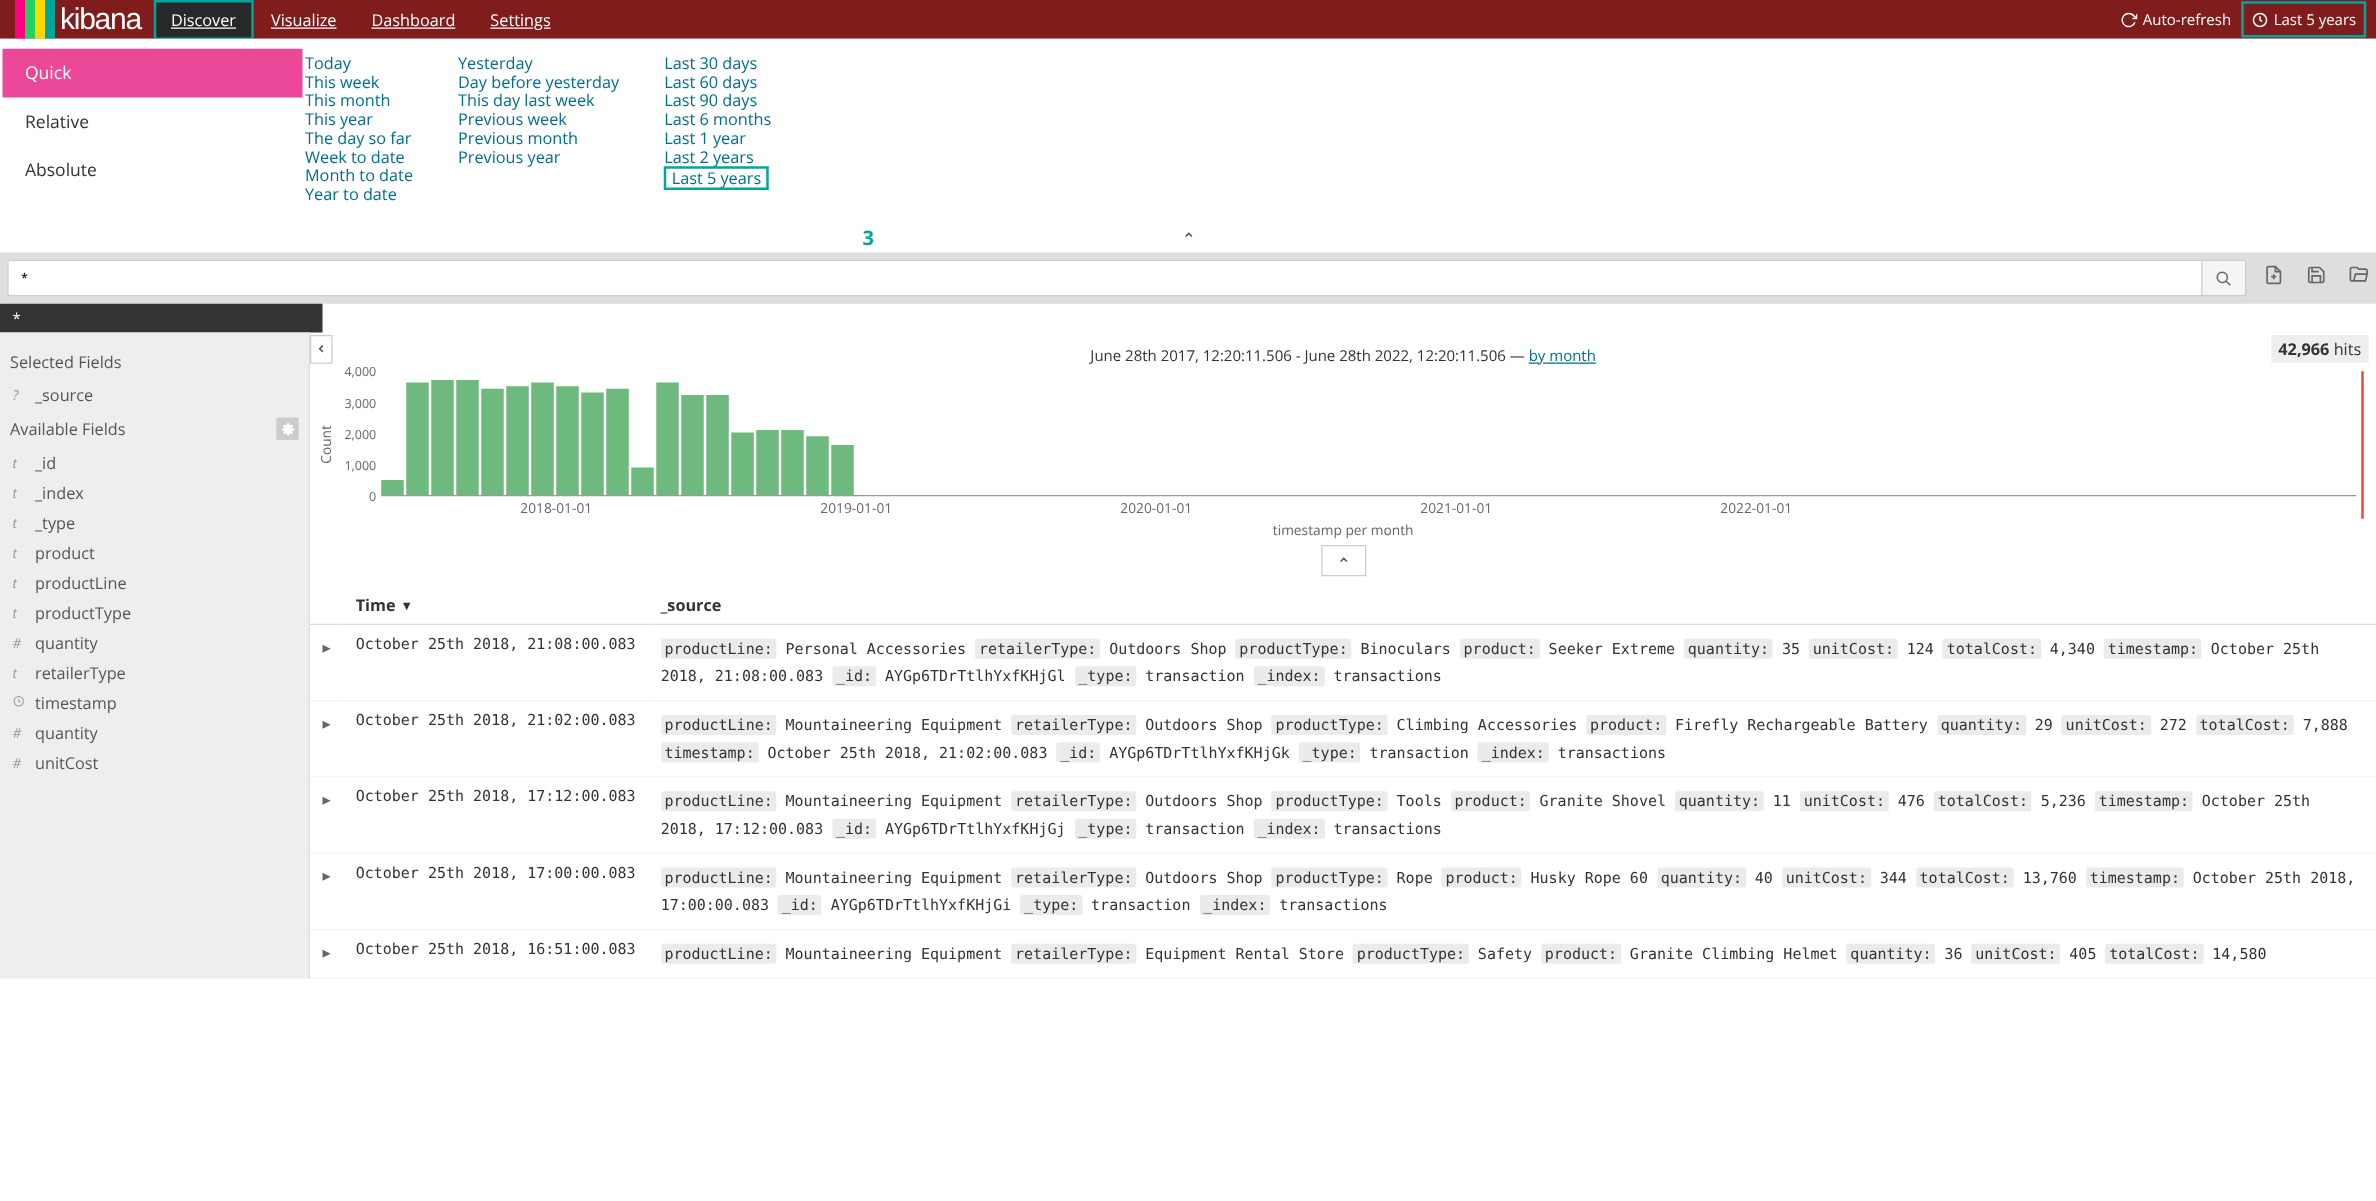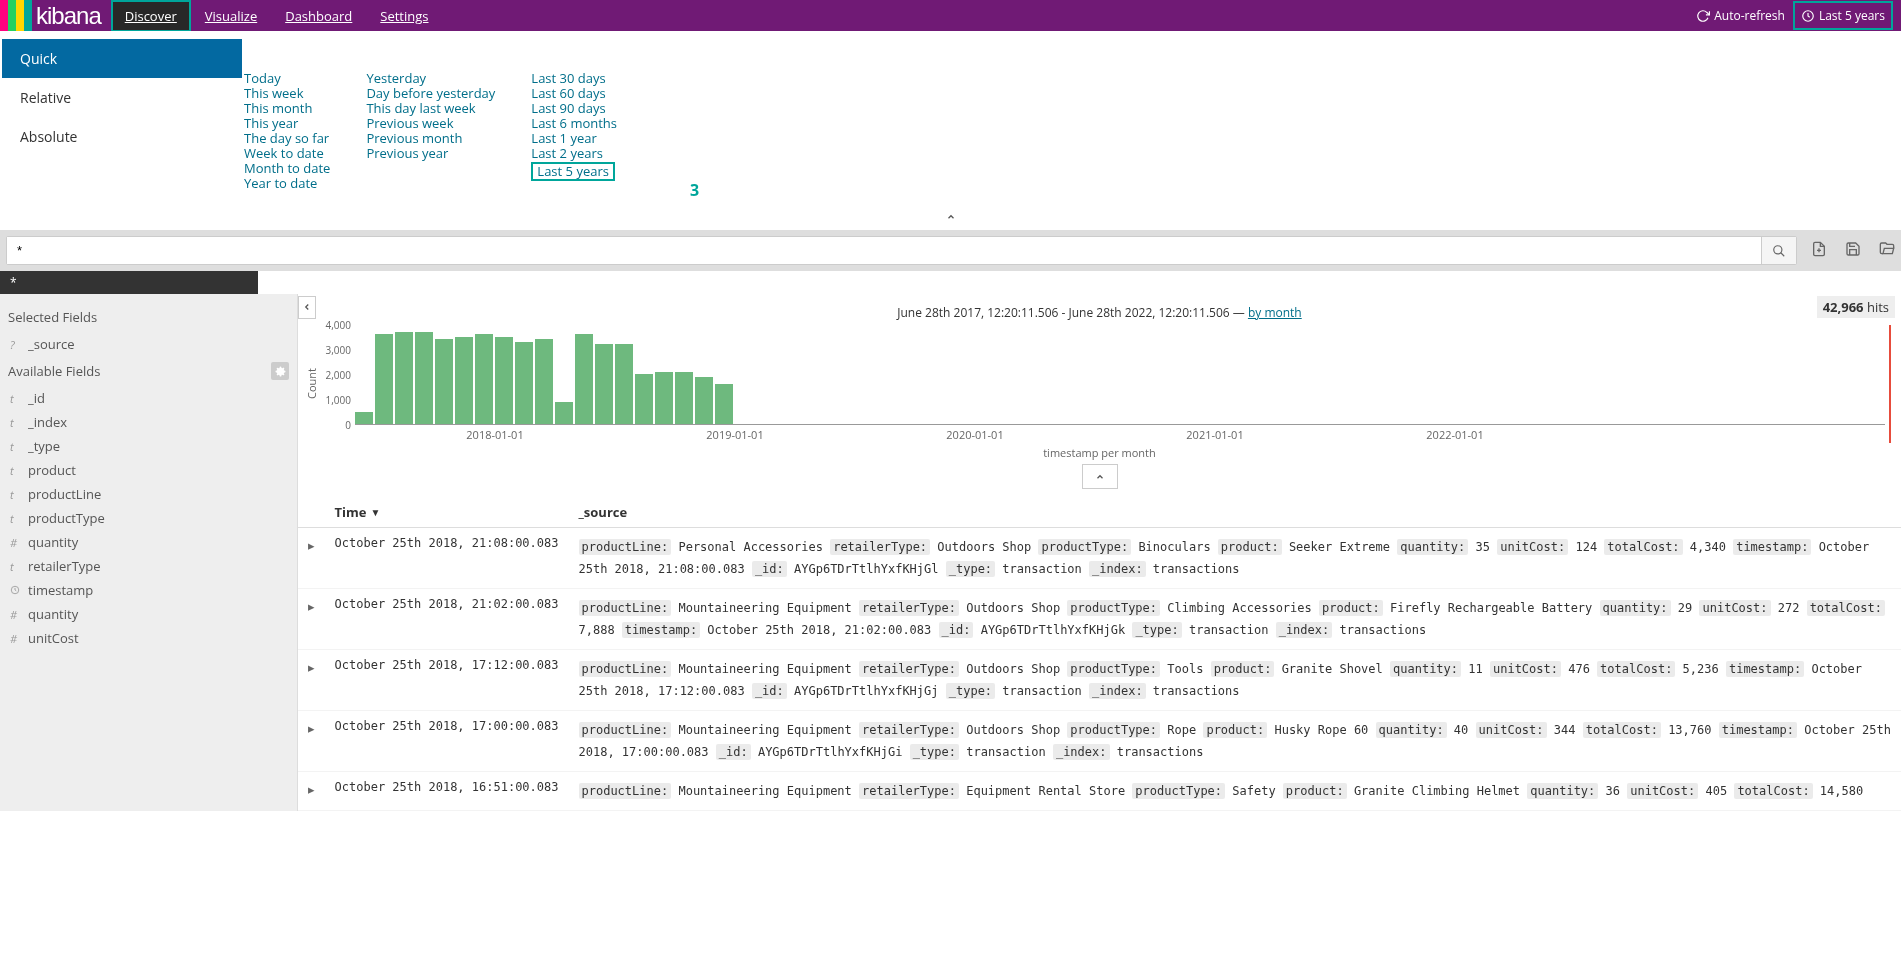--- a/index.html
+++ b/index.html
@@ -1,60 +1,60 @@
 <!DOCTYPE html>
 <html><head>
 <meta charset="utf-8">
 <style>
 * { box-sizing: border-box; margin: 0; padding: 0; }
 body { font-family: "Open Sans", Helvetica, Arial, sans-serif; font-size: 14px; color: #333; background: #fff; }
 a { color: #006E8A; text-decoration: none; cursor: pointer; }
 
 
-.navbar { background: #701a75; color: #fff; display: flex; align-items: center; height: 31px; padding: 0 8px 0 0; }
+.navbar { background: #7f1d1d; color: #fff; display: flex; align-items: center; height: 31px; padding: 0 8px 0 12px; }
 .logo { display: flex; align-items: center; height: 31px; margin-right: 10px; }
 .logo-bars { display: flex; height: 31px; }
 .logo-bars span { width: 8px; height: 31px; display: inline-block; }
 .logo-text { font-size: 24px; font-weight: 300; letter-spacing: -1px; padding-left: 4px; color: #fff; font-family: Arial, sans-serif; }
 .nav-tabs { display: flex; text-decoration: underline; }
 .nav-tab { color: #fff; padding: 7px 14px; font-size: 13px; cursor: pointer; }
 .nav-tab.active { background: #282828; border: 2px solid #00a69b; padding: 5px 12px; }
 .nav-right { margin-left: auto; display: flex; align-items: flex-end; }
 .nav-right-item { color: #fff; font-size: 12px; display: flex; align-items: center; padding: 6px 8px; cursor: pointer; }
 .nav-right-item.active { border: 2px solid #00a69b; padding: 4px 6px; }
 .nav-right-item svg { margin-right: 4px; }
 
 
 .annotation { position: absolute; font-weight: 700; font-size: 16px; color: #00a69b; }
 
 
 .timepicker { display: flex; padding: 8px 0 8px 0; background: #fff; position: relative; }
 .tp-tabs { width: 244px; padding: 0 2px; }
 .tp-tab { padding: 10px 18px; color: #333; font-size: 14px; cursor: pointer; }
-.tp-tab.active { background: #0369a1; color: #fff; }
+.tp-tab.active { background: #ec4899; color: #fff; }
 .tp-columns { display: flex; flex: 1; padding: 4px 0; }
-.tp-col { margin-right: 36px; margin-top: 28px; }
+.tp-col { margin-right: 36px; }
 .tp-col a { display: block; font-size: 13px; line-height: 15px; color: #006E8A; margin-bottom: 0; }
 .tp-col a.selected { border: 2px solid #00a69b; padding: 0 4px; display: inline-block; }
 
 
 .collapse-row { text-align: center; padding: 4px 0; color: #666; cursor: pointer; }
 
 
 .searchbar-outer { background: #dedede; padding: 6px; display: flex; align-items: center; }
 .search-wrap { flex: 1; display: flex; background: #fff; border: 1px solid #ccc; border-radius: 2px; }
 .search-input { flex: 1; border: none; padding: 6px 10px; font-size: 13px; outline: none; }
 .search-btn { background: #f5f5f5; border-left: 1px solid #ccc; padding: 0 10px; display: flex; align-items: center; cursor: pointer;}
 .search-actions { display: flex; margin-left: 14px; gap: 18px; color: #666; }
 .search-actions .icon-btn { cursor: pointer; }
 
 
 .main { display: flex; }
 .indexbar { background: #333; color: #fff; padding: 3px 10px; font-size: 12px; width: 258px; }
-.sidebar { width: 298px; background: #eee; padding: 8px 6px; border-right: 1px solid #ddd; }
+.sidebar { width: 248px; background: #eee; padding: 8px 6px; border-right: 1px solid #ddd; }
 .section-label { color: #555; font-size: 13px; margin: 6px 2px; display: flex; align-items: center; justify-content: space-between; }
 .field { display: flex; align-items: center; padding: 3px 4px; font-size: 13px; color: #555; cursor: pointer;}
 .field-type { display: inline-block; width: 12px; font-size: 11px; color: #999; font-style: italic; margin-right: 6px; }
 .gear-btn { background: #ccc; border-radius: 2px; width: 18px; height: 18px; display: flex; align-items: center; justify-content: center; cursor: pointer;}
 
 
 .content { flex: 1; position: relative; }
 .collapse-tab { position: absolute; left: 0; top: 2px; background: #fff; border: 1px solid #ccc; padding: 2px 3px; font-size: 12px; color: #666; cursor: pointer;}
 .hits { position: absolute; right: 6px; top: 2px; background: #eee; padding: 2px 6px; font-size: 13px; }
 .hits b { font-weight: 700; }

